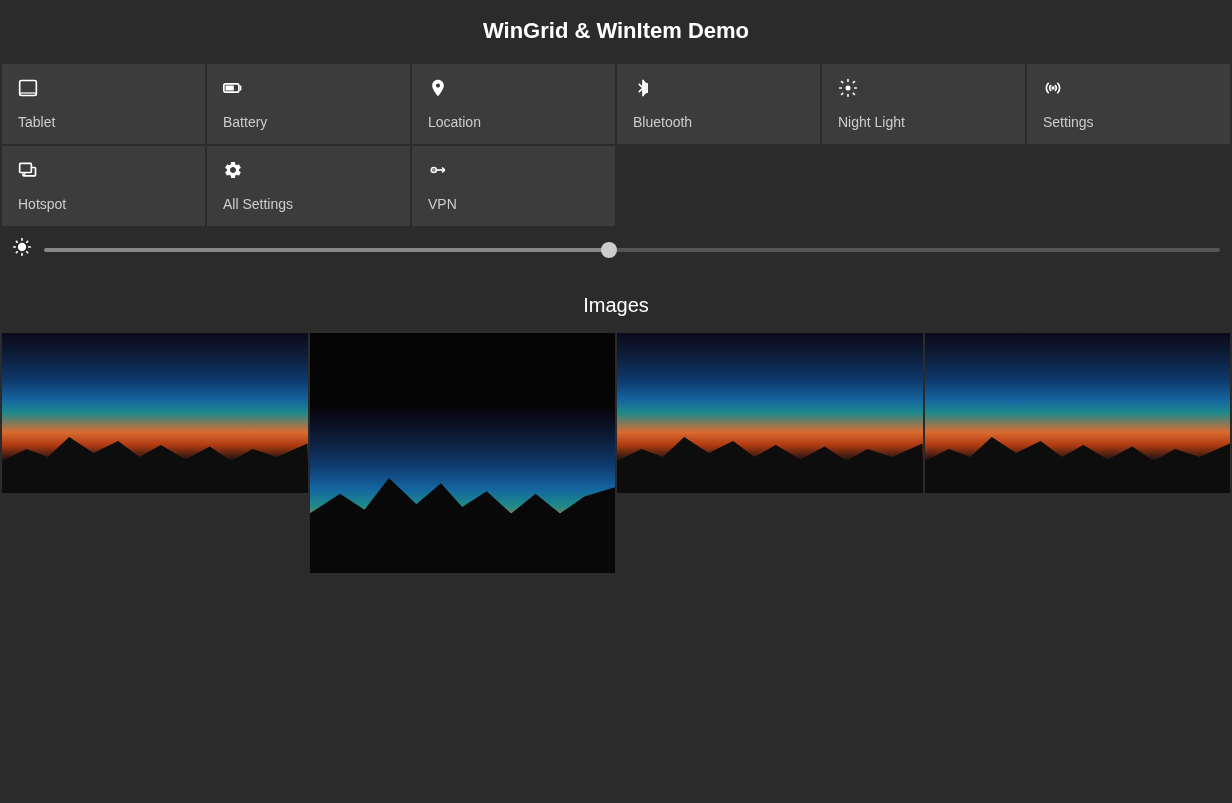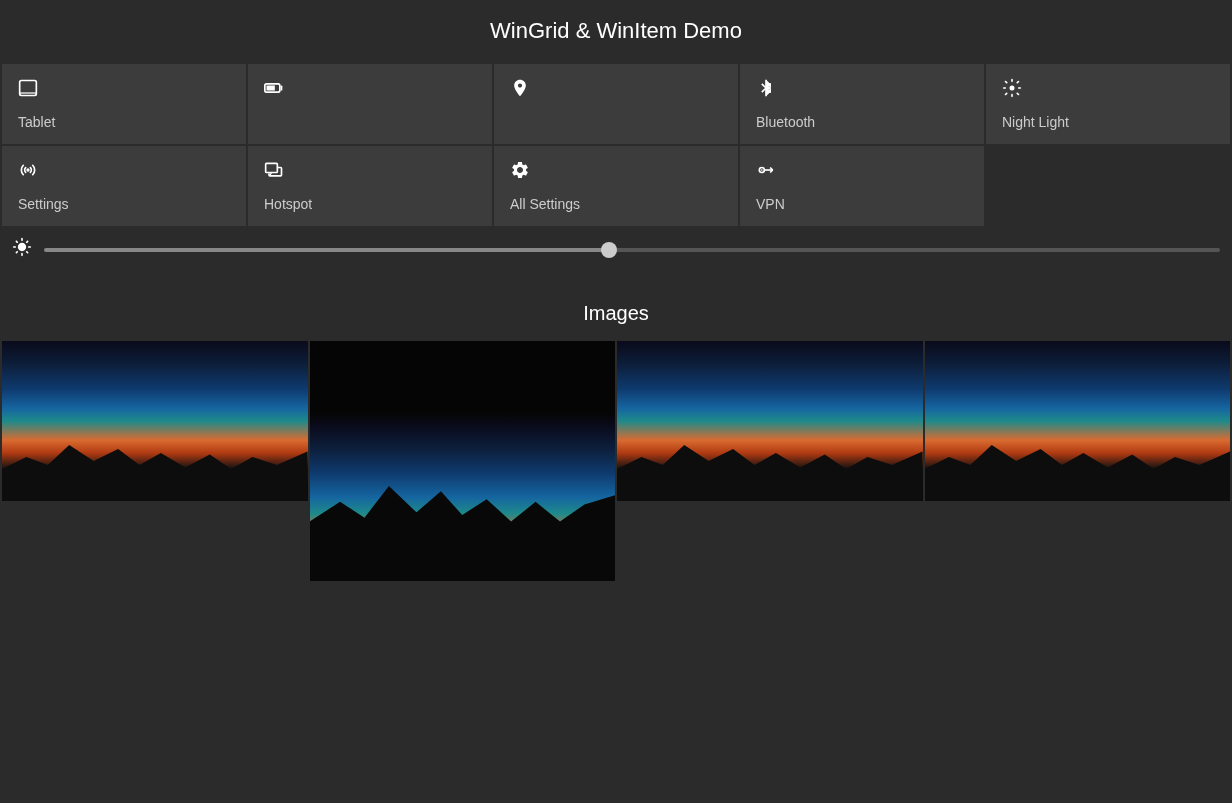--- a/index.html
+++ b/index.html
@@ -8,28 +8,28 @@
       background-color: #2b2b2b;
       color: #ffffff;
       font-family: 'Segoe UI', Arial, sans-serif;
       min-height: 803px;
       width: 1232px;
     }
 
     .page-title {
       text-align: center;
       font-size: 22px;
-      font-weight: 400;
+      font-weight: 700;
       padding: 18px 0 20px 0;
       color: #ffffff;
     }
 
     .grid-container {
       display: grid;
-      grid-template-columns: repeat(5, 1fr);
+      grid-template-columns: repeat(6, 1fr);
       gap: 2px;
       margin: 0 2px;
     }
 
     .grid-item {
       background-color: #3c3c3c;
       padding: 14px 16px 14px 16px;
       min-height: 80px;
       display: flex;
       flex-direction: column;
@@ -89,21 +89,21 @@
     .brightness-slider::-moz-range-thumb {
       width: 16px;
       height: 16px;
       border-radius: 50%;
       background: #cccccc;
       cursor: pointer;
       border: none;
     }
 
     .images-section {
-      margin-top: 32px;
+      margin-top: 24px;
       padding: 0 2px;
     }
 
     .images-title {
       text-align: center;
       font-size: 20px;
       font-weight: 400;
       margin-bottom: 16px;
       color: #ffffff;
     }
@@ -187,28 +187,30 @@
   </div>
 
   <div class="grid-item">
     <span class="item-icon">
       <svg class="icon-svg" viewBox="0 0 24 24" xmlns="http://www.w3.org/2000/svg">
         <rect x="1" y="7" width="18" height="10" rx="2" fill="none" stroke="white" stroke-width="2"></rect>
         <rect x="3" y="9" width="10" height="6" fill="white"></rect>
         <path d="M21 10v4" stroke="white" stroke-width="2" stroke-linecap="round"></path>
       </svg>
     </span>
+    <span class="item-label">Battery</span>
   </div>
 
   <div class="grid-item">
     <span class="item-icon">
       <svg class="icon-svg" viewBox="0 0 24 24" xmlns="http://www.w3.org/2000/svg">
         <path d="M12 2C8.13 2 5 5.13 5 9c0 5.25 7 13 7 13s7-7.75 7-13c0-3.87-3.13-7-7-7zm0 9.5c-1.38 0-2.5-1.12-2.5-2.5s1.12-2.5 2.5-2.5 2.5 1.12 2.5 2.5-1.12 2.5-2.5 2.5z" fill="white"></path>
       </svg>
     </span>
+    <span class="item-label">Location</span>
   </div>
 
   <div class="grid-item">
     <span class="item-icon">
       <svg class="icon-svg" viewBox="0 0 24 24" xmlns="http://www.w3.org/2000/svg">
         <path d="M17 7l-5 5 5 5v-4l-3-1 3-1V7zM7 7l5 5-5 5" fill="none" stroke="white" stroke-width="2" stroke-linejoin="round"></path>
         <path d="M12 2v20" stroke="white" stroke-width="2"></path>
         <path d="M12 12l5-5M12 12l5 5" stroke="white" stroke-width="2"></path>
         <path d="M12 2l5 5-5 5V2zM12 12l5 5-5 5V12z" fill="white"></path>
       </svg>

